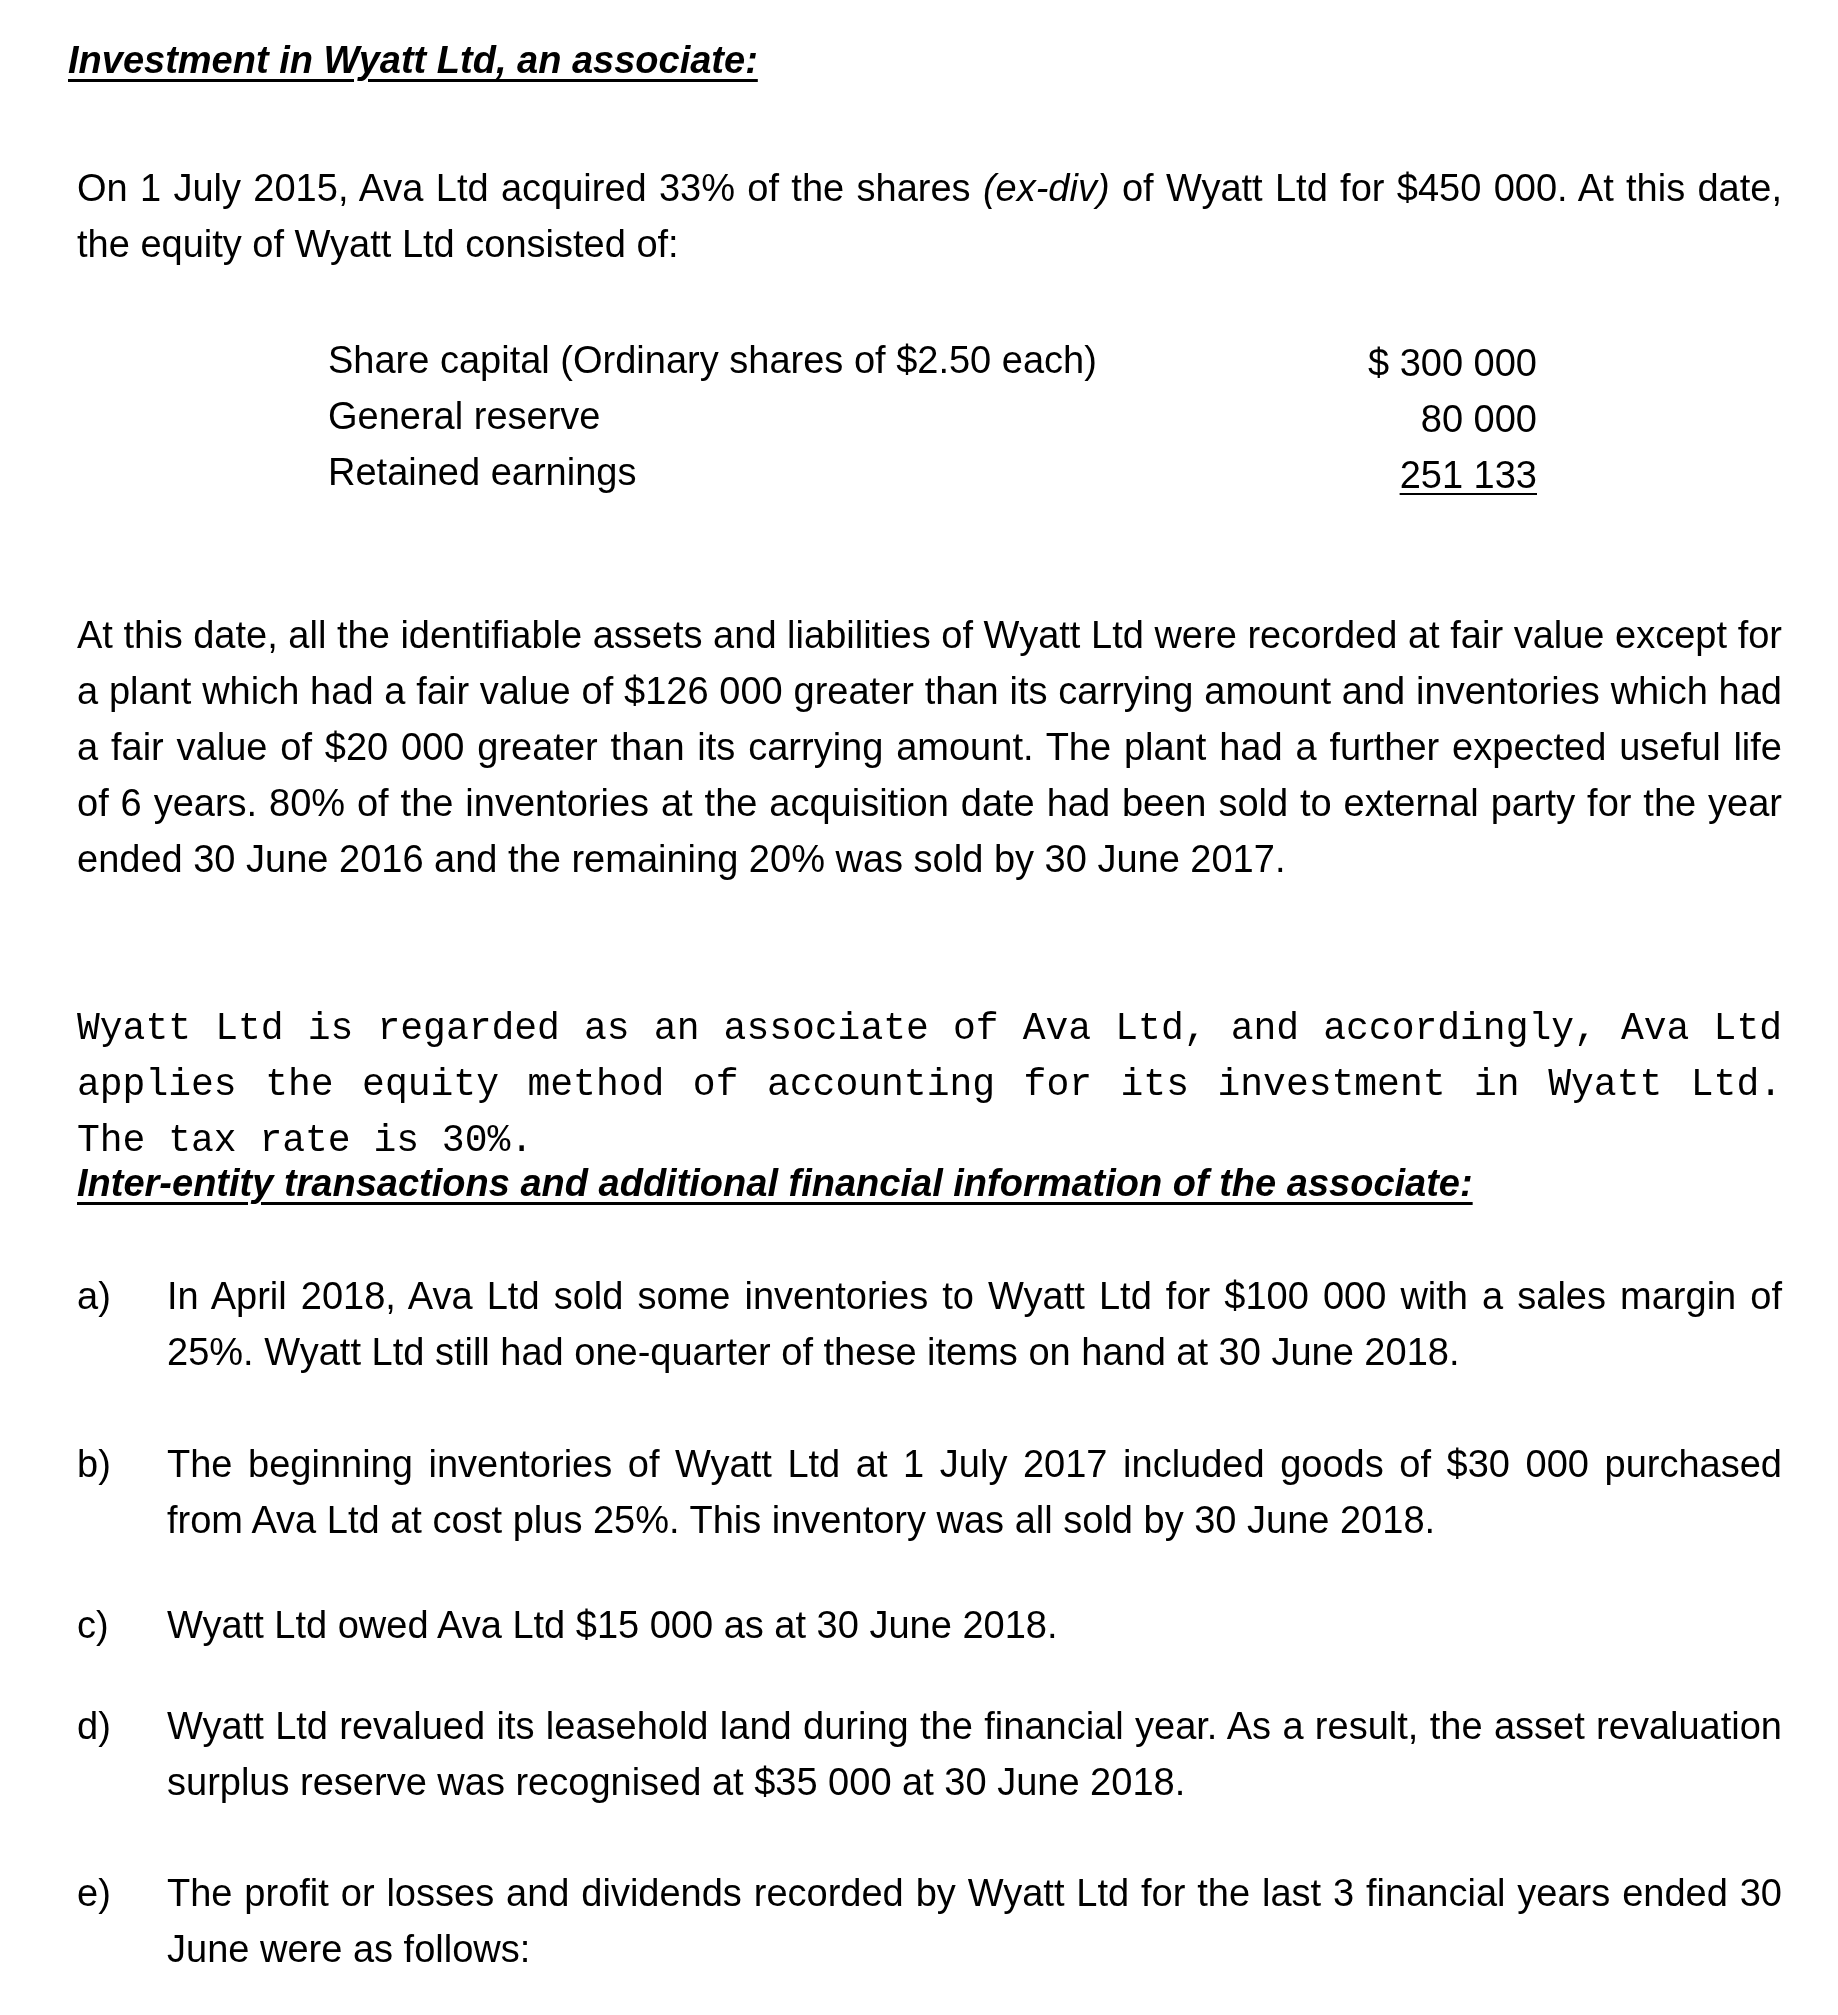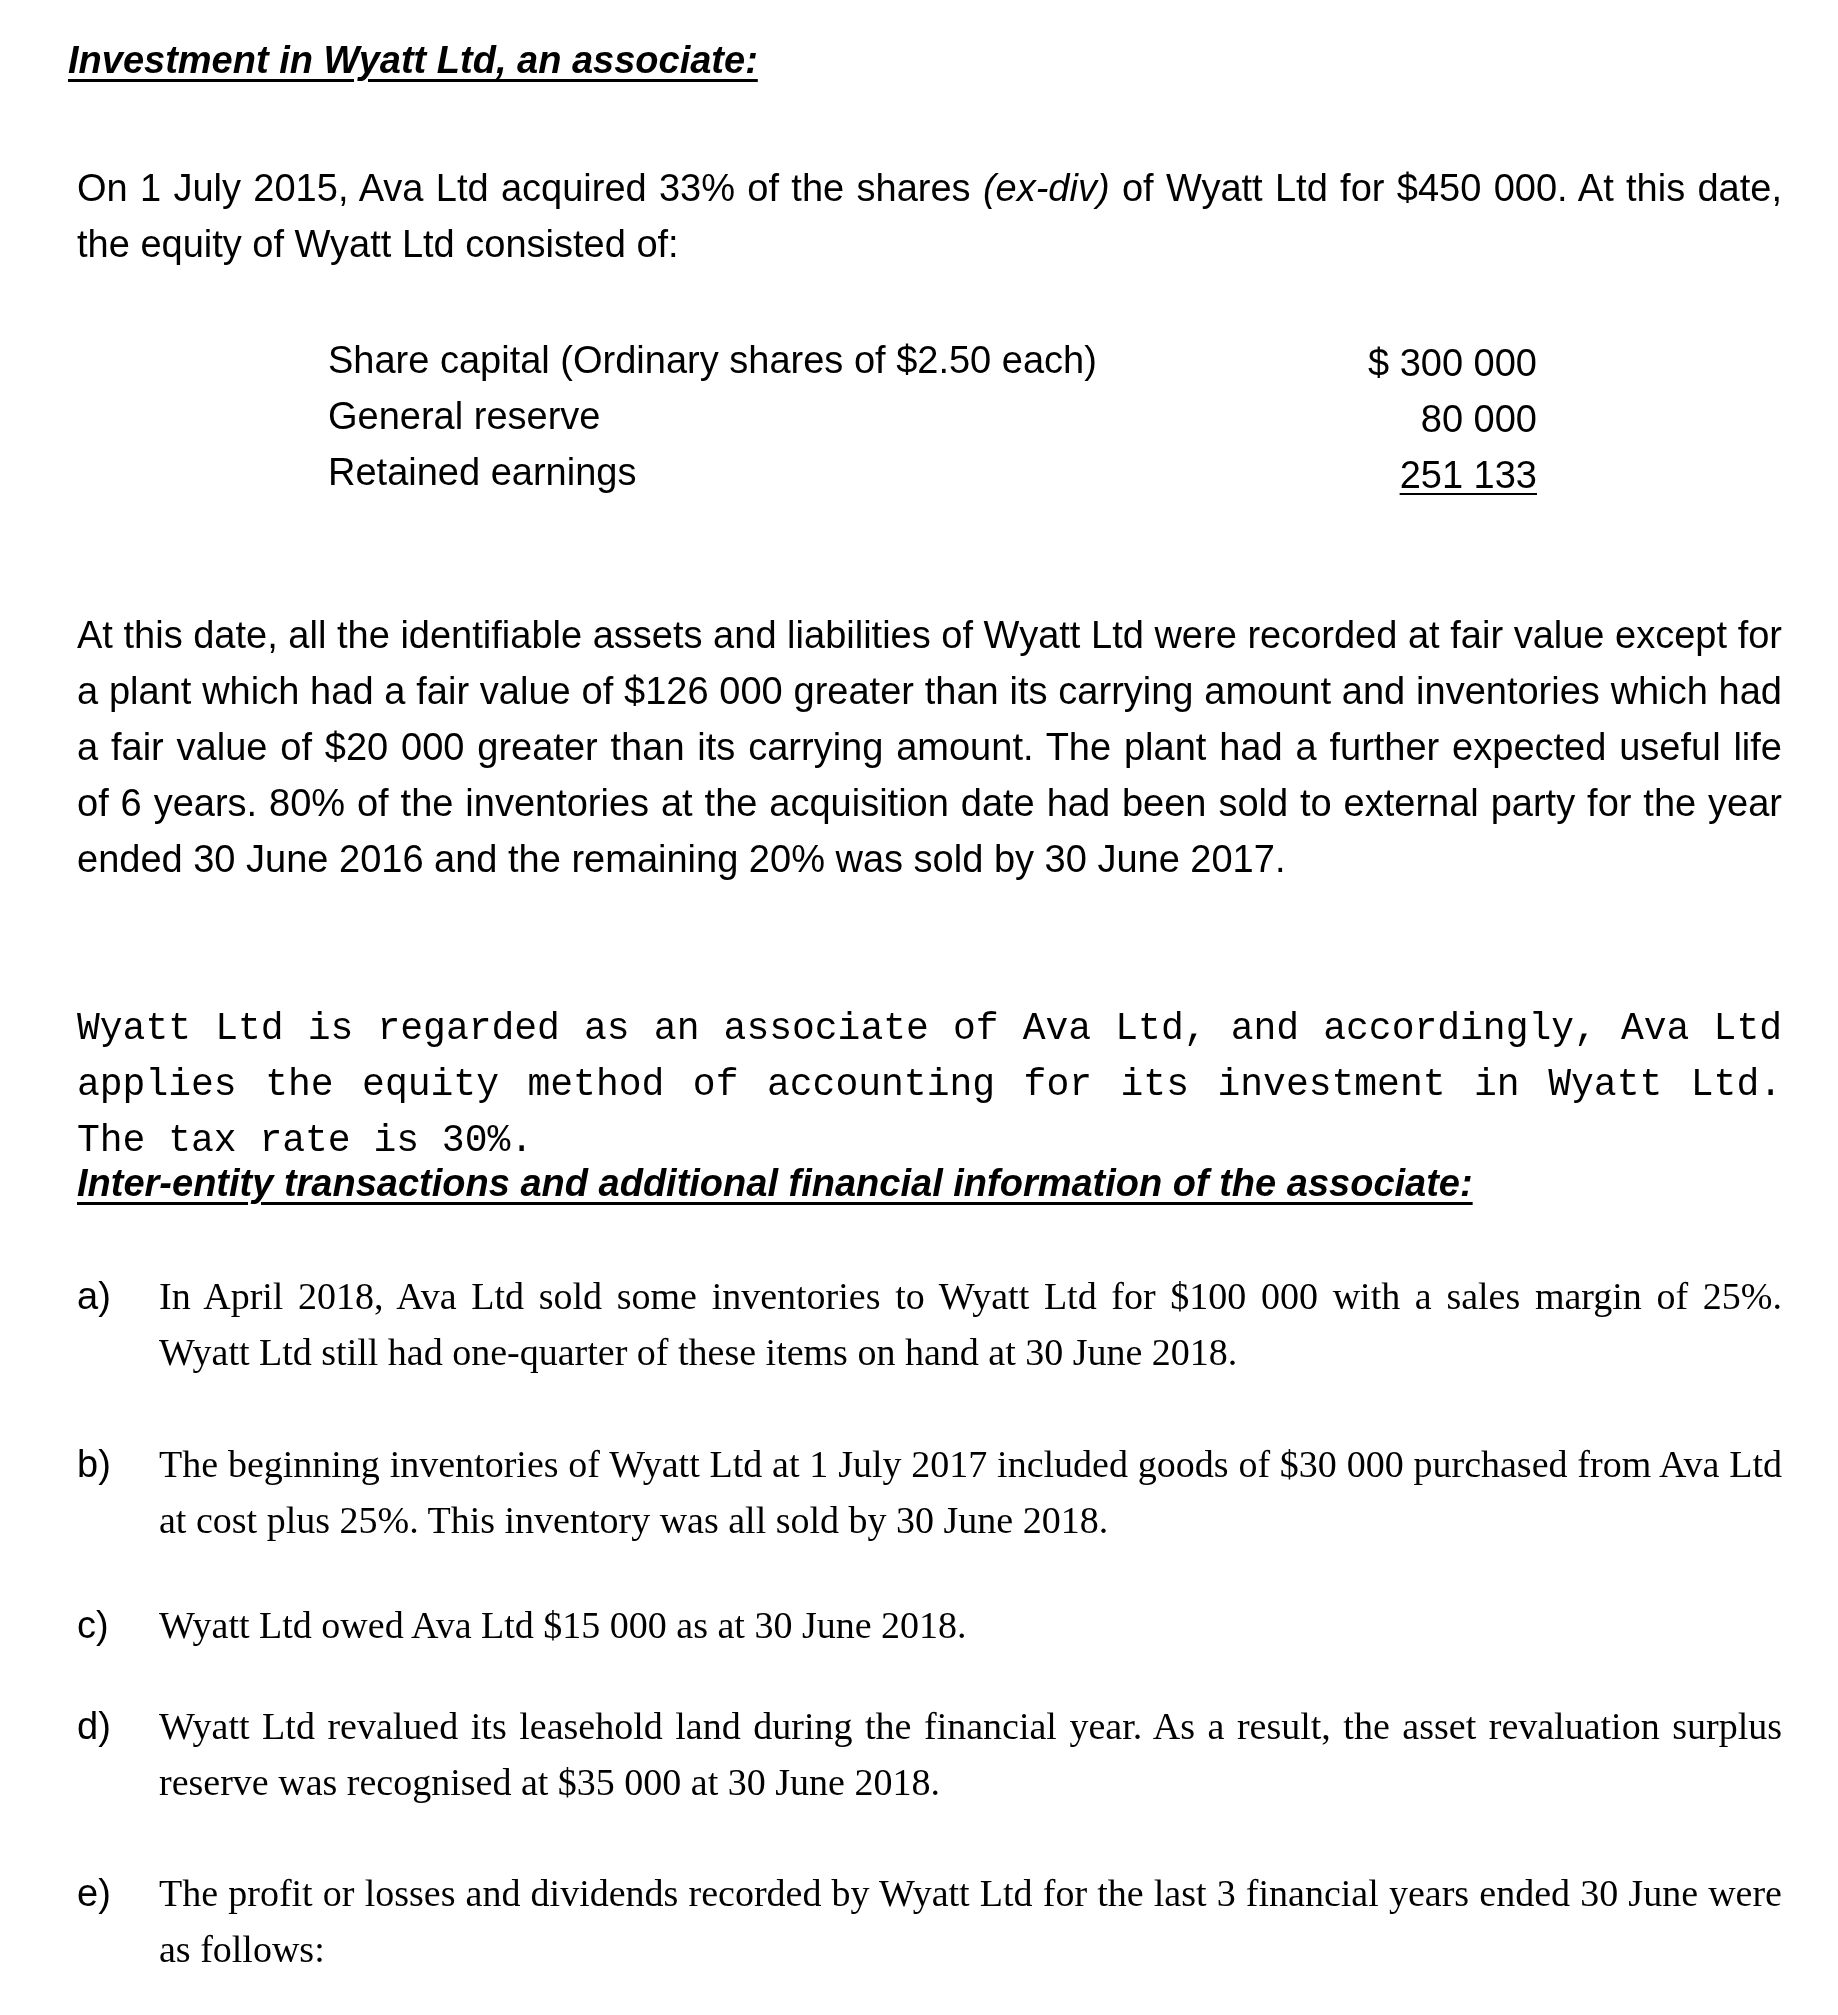--- a/index.html
+++ b/index.html
@@ -65,26 +65,25 @@
     left: 77px;
     width: 1705px;
   }
   .list-marker {
     position: absolute;
     left: 0;
     top: 0;
   }
   .list-text {
     position: absolute;
-    left: 82px;
+    left: 90px;
     right: 0;
     top: 0;
     text-align: justify;
     text-align-last: left;
-    font-family: Liberation Serif, serif;
   }
 </style>
 </head>
 <body>
 
 <div class="abs heading" style="left:68px; top:32px;">Investment in Wyatt Ltd, an associate:</div>
 
 <div class="abs para" style="top:145px;"><span>On 1 July 2015, Ava Ltd acquired 33% of the shares </span><em>(ex-div)</em><span> of Wyatt Ltd for $450 000. At this date, the equity of Wyatt Ltd consisted of:</span></div>
 
 <div class="abs equity" style="top:312px;">

